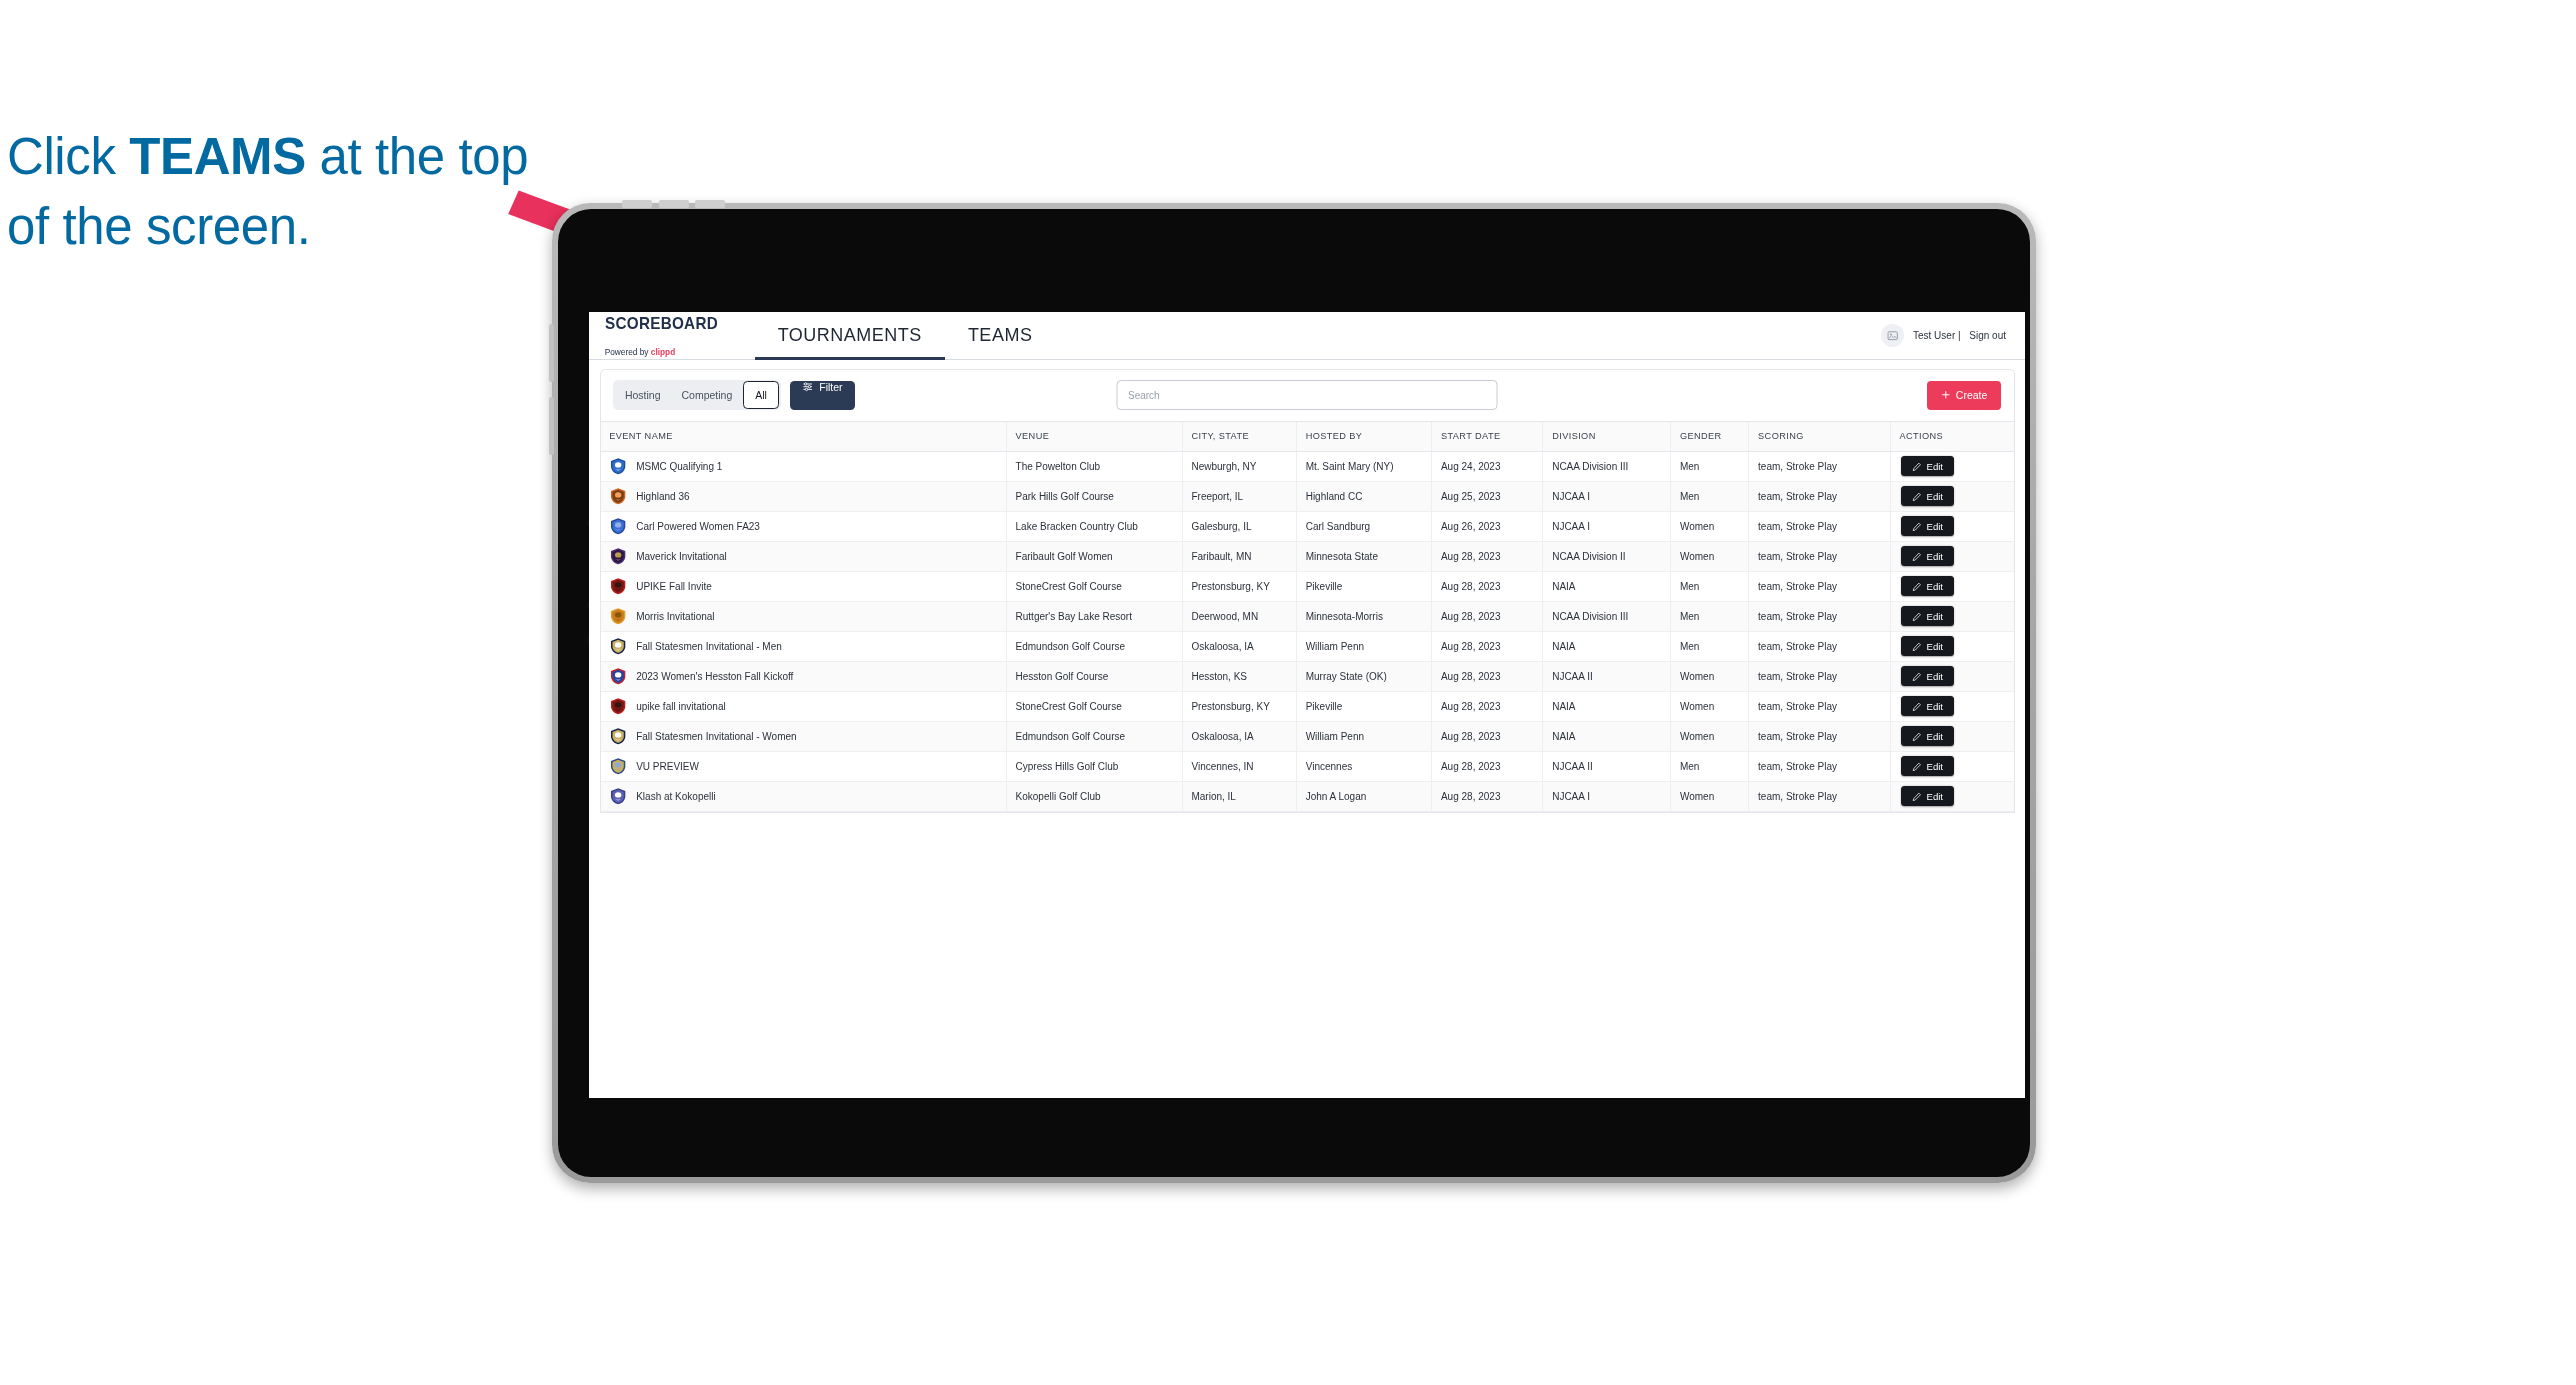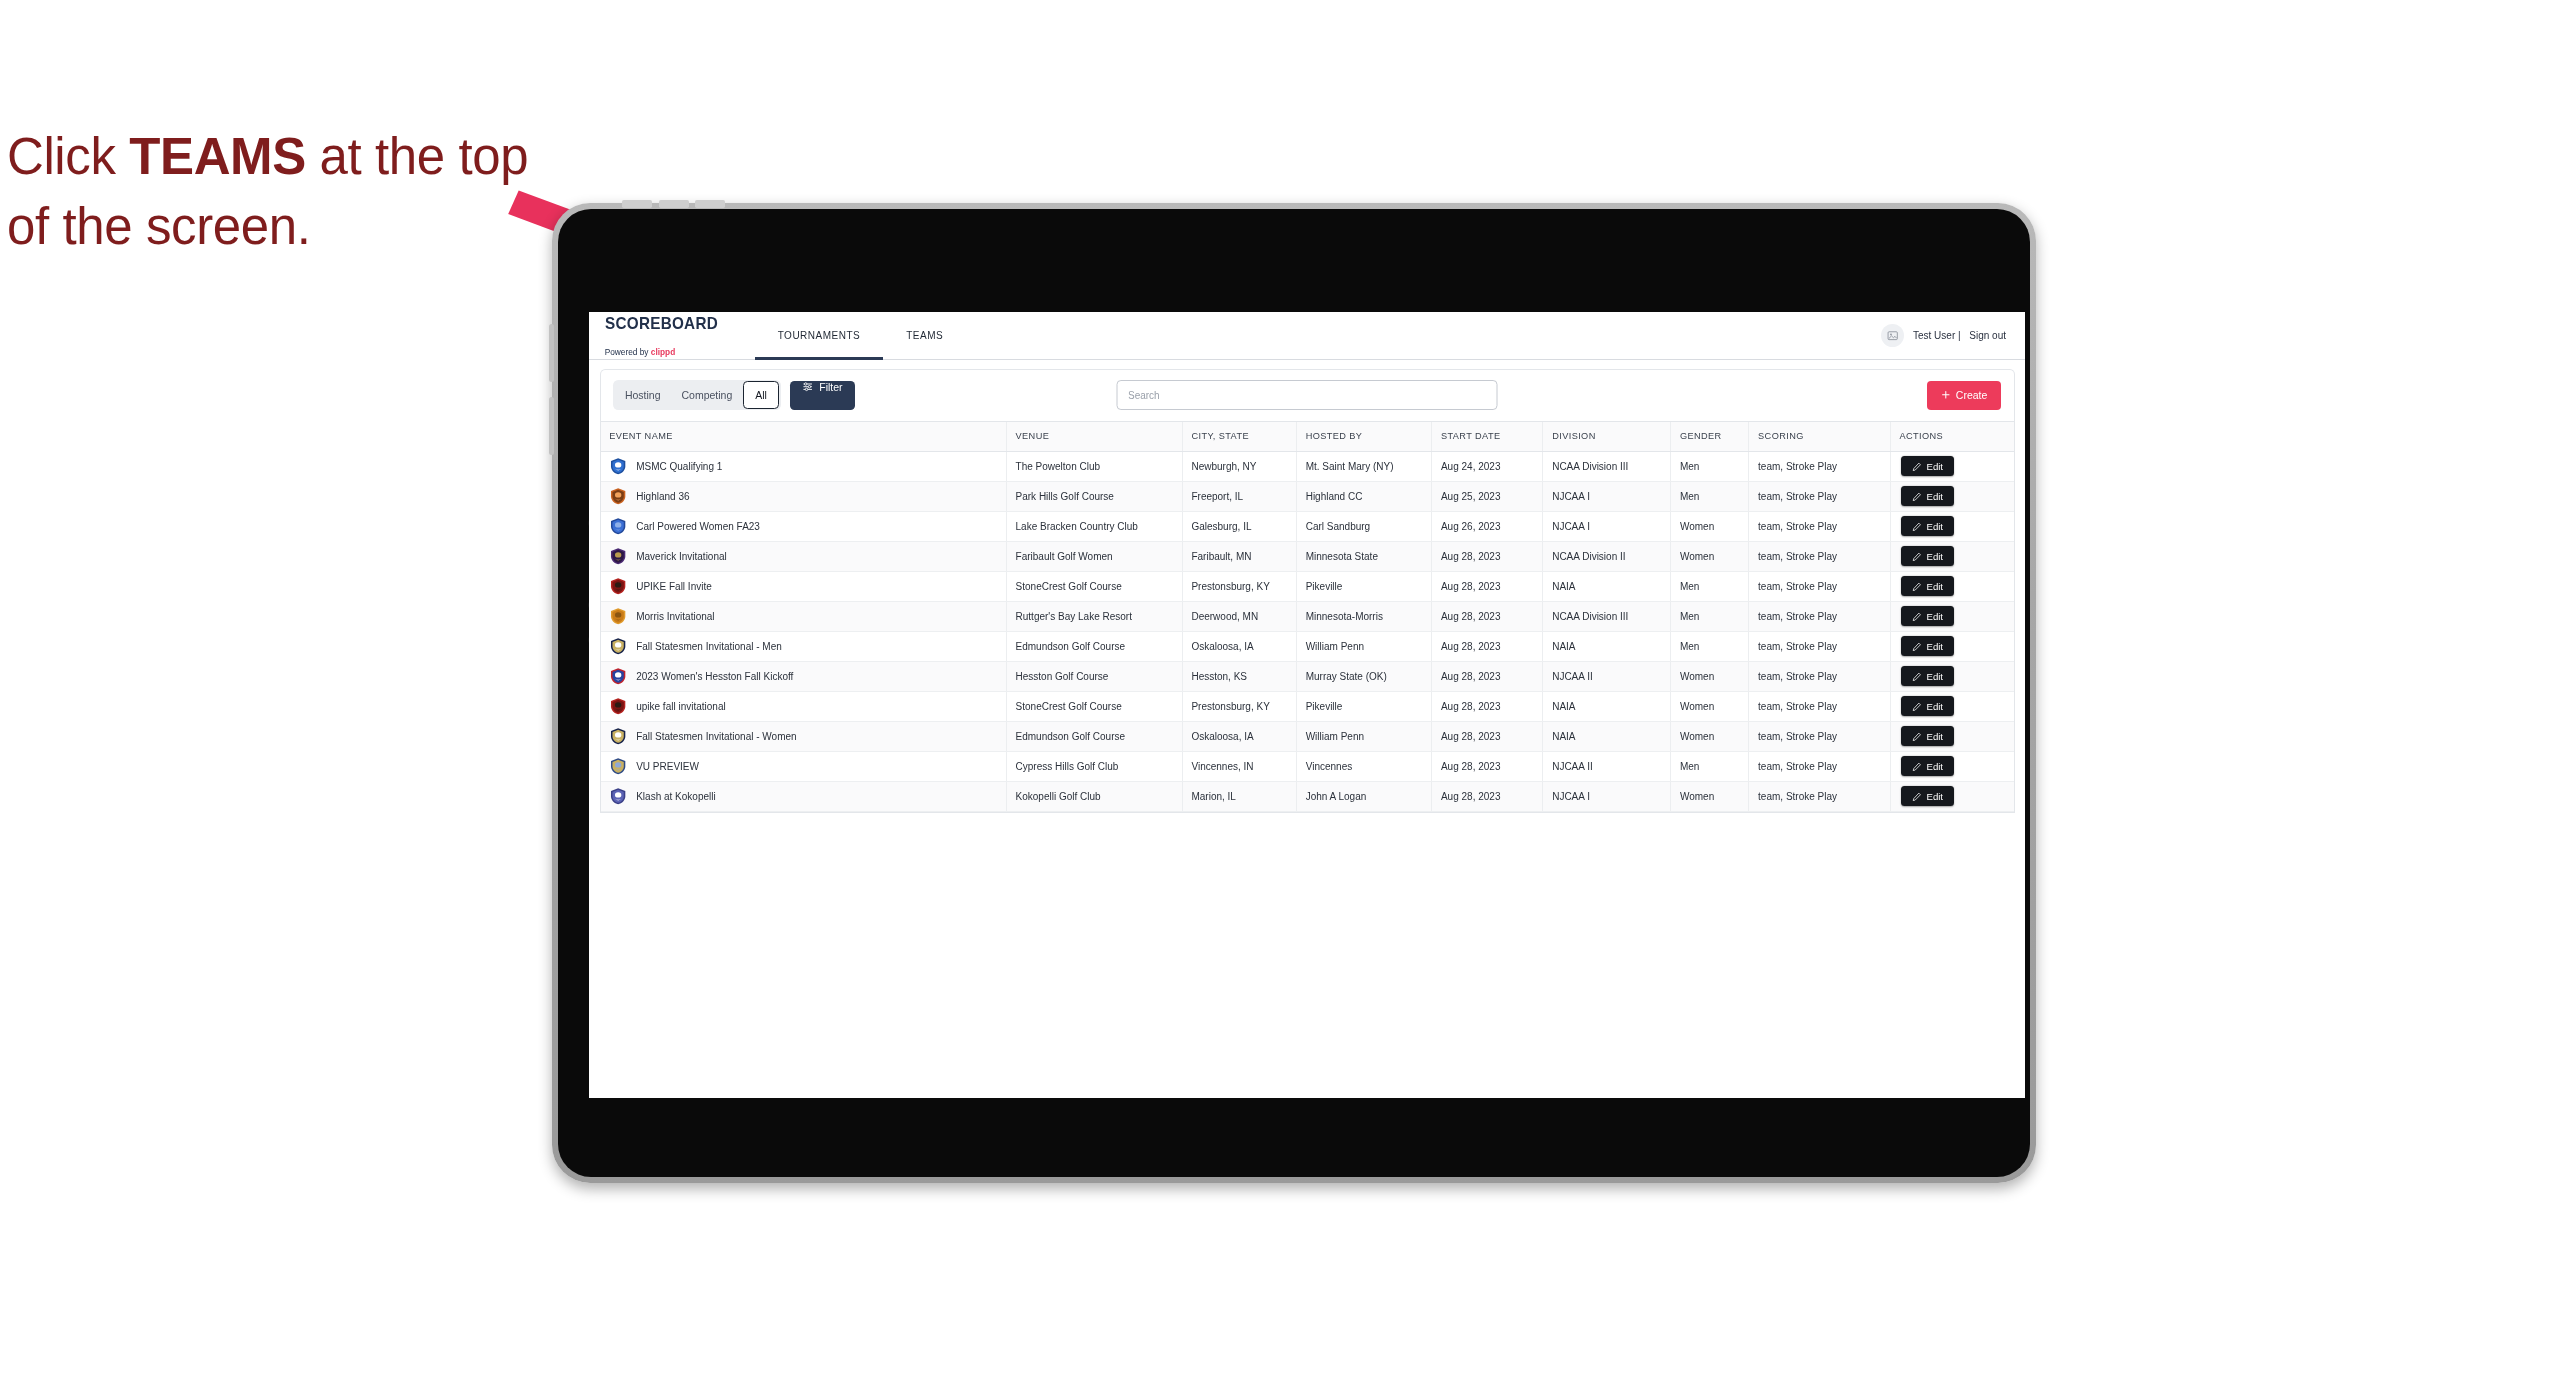--- a/index.html
+++ b/index.html
@@ -16,21 +16,21 @@
   }
 
   
   #instruction {
     position: absolute;
     left: 7px;
     top: 122px;
     width: 559px;
     font-size: 51px;
     line-height: 1.38;
-    color: #7f1d1d;
+    color: #0369a1;
     font-weight: 400;
     letter-spacing: -0.4px;
   }
   #instruction .bold { font-weight: 700; }
 
   
   #arrow-svg {
     position: absolute;
     left: 489px;
     top: 166px;
@@ -132,21 +132,21 @@
     color: #22304a;
     margin-top: 13px;
     white-space: nowrap;
   }
   #brand-sub .clippd { color: #e83a5e; font-weight: 700; }
 
   .navtab {
     display: flex;
     align-items: center;
     padding: 0 23px;
-    font-size: 10px;
+    font-size: 18px;
     color: #1f2733;
     letter-spacing: 0.5px;
     cursor: pointer;
     position: relative;
     background: transparent;
   }
   .navtab.active::after {
     content: "";
     position: absolute;
     left: 0; right: 0; bottom: -0.9px;

